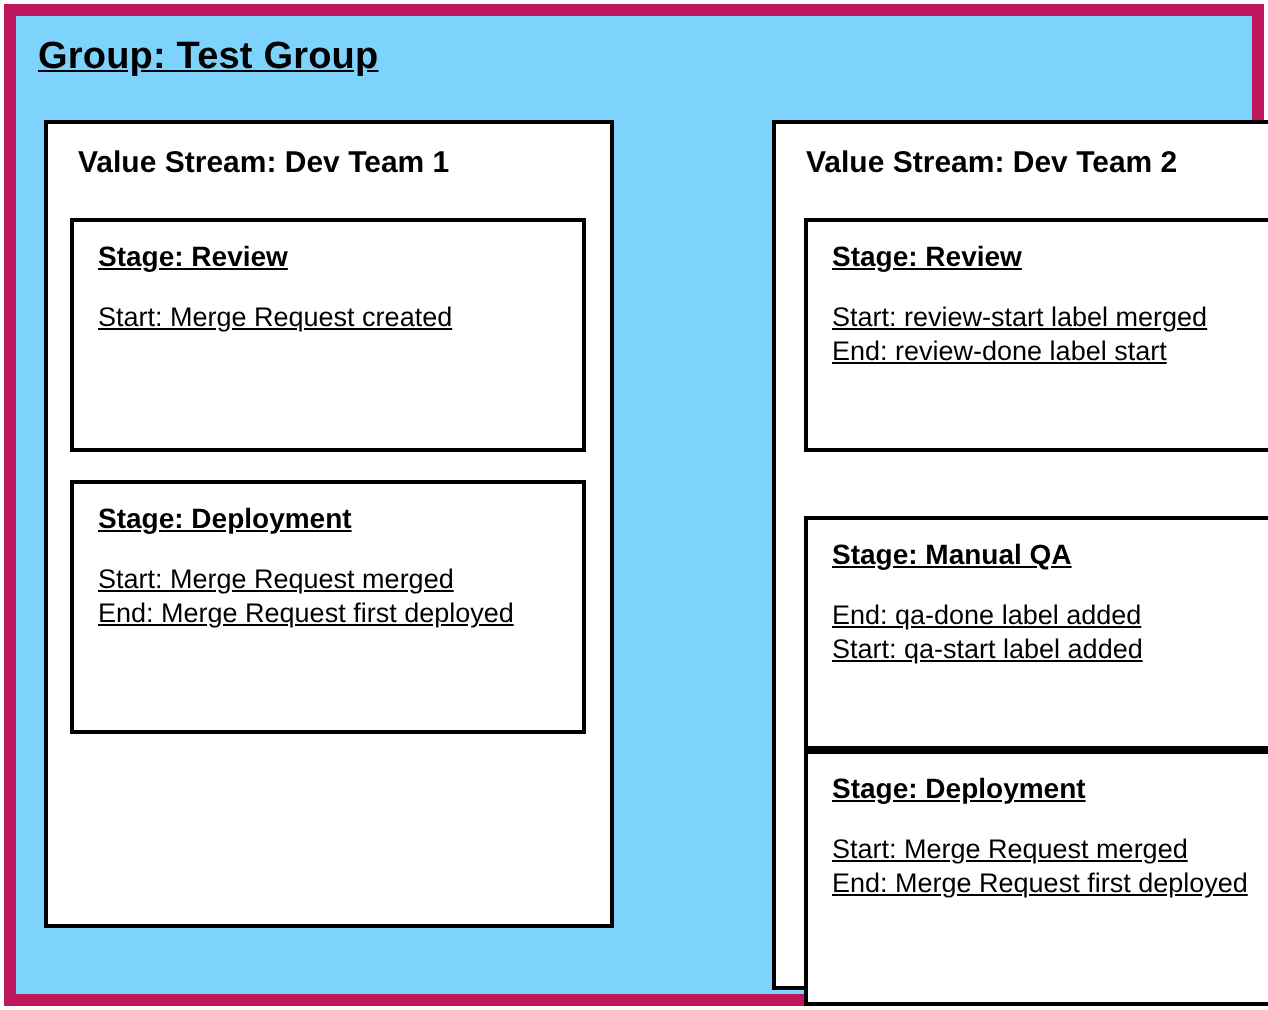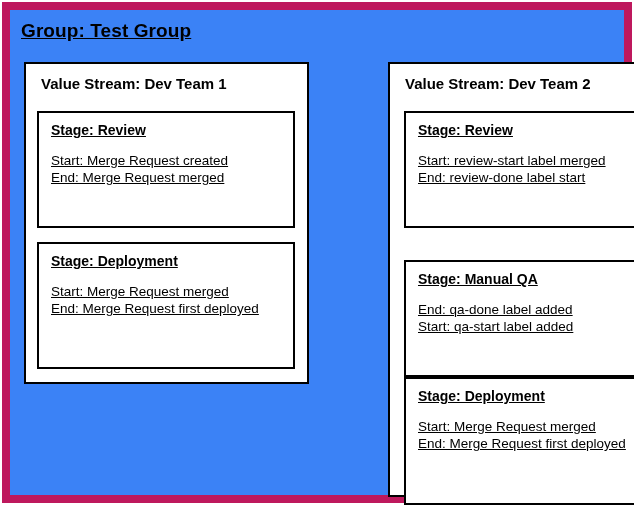--- a/index.html
+++ b/index.html
@@ -17,23 +17,23 @@
     height: 505px;
     background: #ffffff;
     box-sizing: border-box;
   }
   .group-box {
     position: absolute;
     left: 2px;
     top: 2px;
     width: 630px;
     height: 501px;
-    border: 8px solid #be185d;
+    border: 6px solid #be185d;
     box-sizing: border-box;
-    background: #3b82f6;
+    background: #7dd3fc;
   }
   .group-title {
     position: absolute;
     left: 11px;
     top: 10px;
     font-size: 19px;
     font-weight: bold;
     text-decoration: underline;
     letter-spacing: 0.1px;
     white-space: nowrap;
@@ -41,21 +41,21 @@
   .stream-box {
     position: absolute;
     border: 2px solid #000000;
     box-sizing: border-box;
     background: #ffffff;
   }
   .stream-1 {
     left: 14px;
     top: 52px;
     width: 285px;
-    height: 322px;
+    height: 404px;
   }
   .stream-2 {
     left: 333px;
     top: 52px;
     width: 285px;
     height: 435px;
     margin-left: 45px;
   }
   .stream-title {
     position: absolute;
@@ -103,21 +103,20 @@
   <div class="group-box">
 
     <div class="group-title">Group: Test Group</div>
 
     <div class="stream-box stream-1">
       <div class="stream-title">Value Stream: Dev Team 1</div>
 
       <div class="stage-box s1-stage-1">
         <div class="stage-title">Stage: Review</div>
         <div class="stage-line">Start: Merge Request created</div>
-        <div class="stage-line">End: Merge Request merged</div>
       </div>
 
       <div class="stage-box s1-stage-2">
         <div class="stage-title">Stage: Deployment</div>
         <div class="stage-line">Start: Merge Request merged</div>
         <div class="stage-line">End: Merge Request first deployed</div>
       </div>
     </div>
 
     <div class="stream-box stream-2">

